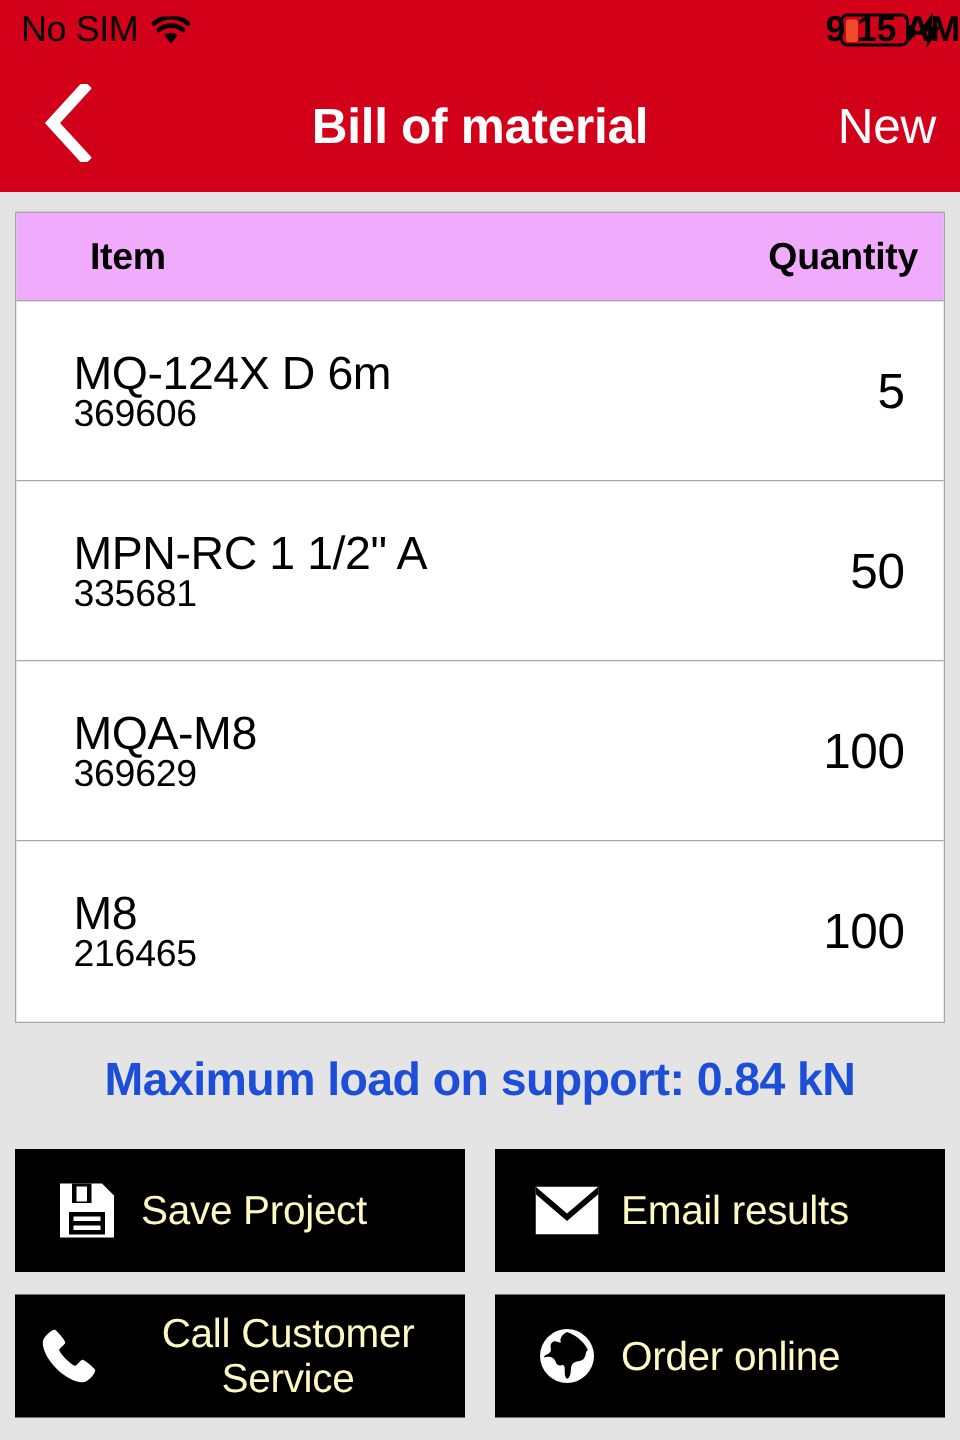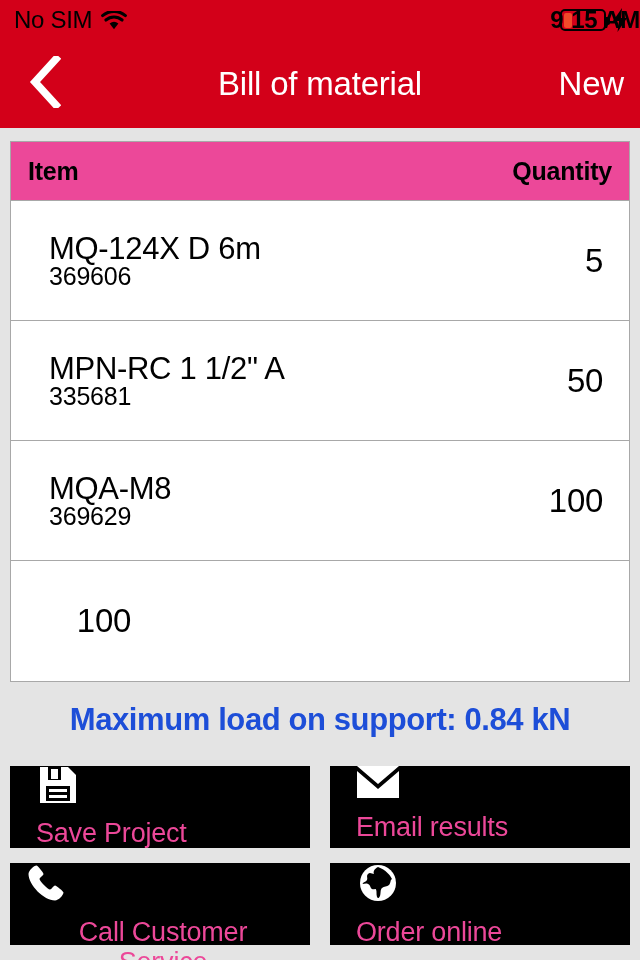--- a/index.html
+++ b/index.html
@@ -119,21 +119,21 @@
   .nav-title {
     position: absolute;
     left: 90px; top: 0;
     width: 460px;
     height: 88px;
     display: flex;
     align-items: center;
     justify-content: center;
     color: #ffffff;
     font-size: 33px;
-    font-weight: 400;
+    font-weight: 700;
     letter-spacing: -0.2px;
   }
   .nav-new {
     position: absolute;
     right: 16px; top: 0;
     height: 88px;
     display: flex;
     align-items: center;
     color: #ffffff;
     font-size: 33px;
@@ -149,23 +149,24 @@
     top: 141px;
     width: 620px;
     box-sizing: border-box;
     border: 1px solid #a8a8a8;
     background: #ffffff;
   }
   .thead {
     display: flex;
     align-items: center;
     height: 59px;
-    background: #ec4899;
+    background: #f0abfc;
     border-bottom: 1px solid #a8a8a8;
     box-sizing: border-box;
+    padding-left: 32px;
   }
   .th-item {
     flex: 1 1 auto;
     padding-left: 17px;
     font-size: 25px;
     font-weight: 700;
     color: #000;
     letter-spacing: -0.2px;
   }
   .th-qty {
@@ -241,27 +242,27 @@
     top: 766px;
     width: 620px;
     display: flex;
     flex-wrap: wrap;
     gap: 15px 20px;
   }
   .action-btn {
     width: 300px;
     height: 82px;
     background: #000000;
-    color: #ec4899;
-    display: flex;
+    color: #fef9c3;
+    display: flex;
+    align-items: center;
     gap: 14px;
     padding-left: 26px;
     box-sizing: border-box;
     cursor: pointer;
-    flex-direction: column;
   }
   .action-icon {
     flex: 0 0 auto;
     width: 44px;
     display: flex;
     align-items: center;
     justify-content: center;
   }
   .action-label {
     font-size: 27px;
@@ -348,20 +349,24 @@
 
     <div class="trow">
       <div class="cell-item">
         <span class="item-name">MQA-M8</span>
         <span class="item-code">369629</span>
       </div>
       <div class="cell-qty">100</div>
     </div>
 
     <div class="trow">
+      <div class="cell-item">
+        <span class="item-name">M8</span>
+        <span class="item-code">216465</span>
+      </div>
       <div class="cell-qty">100</div>
     </div>
   </div>
 
   <div class="summary">Maximum load on support: 0.84 kN</div>
 
   <div class="actions">
 
     <div class="action-btn">
       <span class="action-icon">

